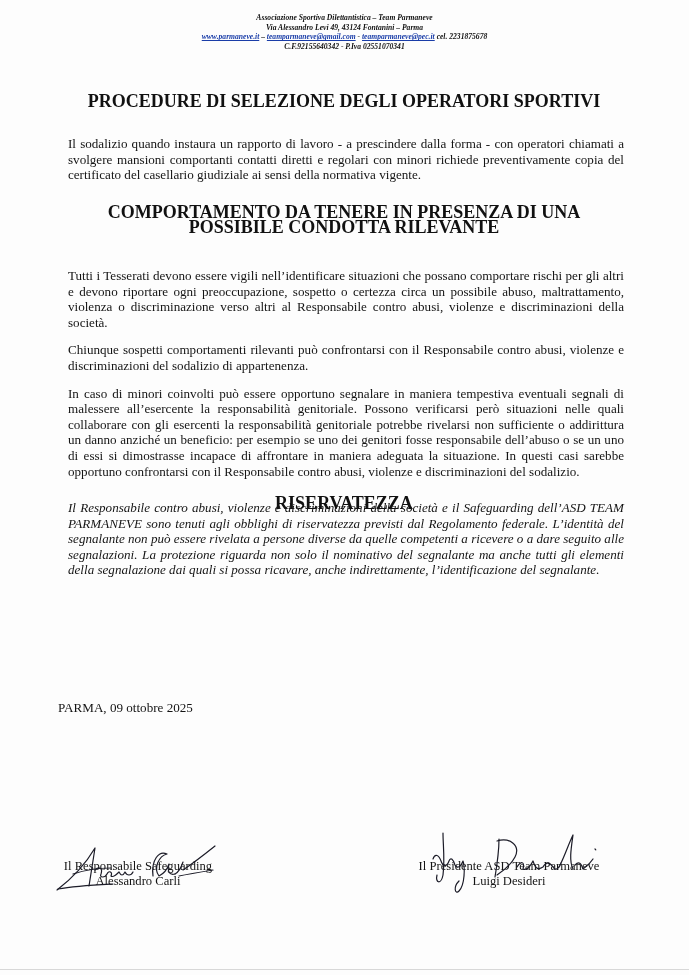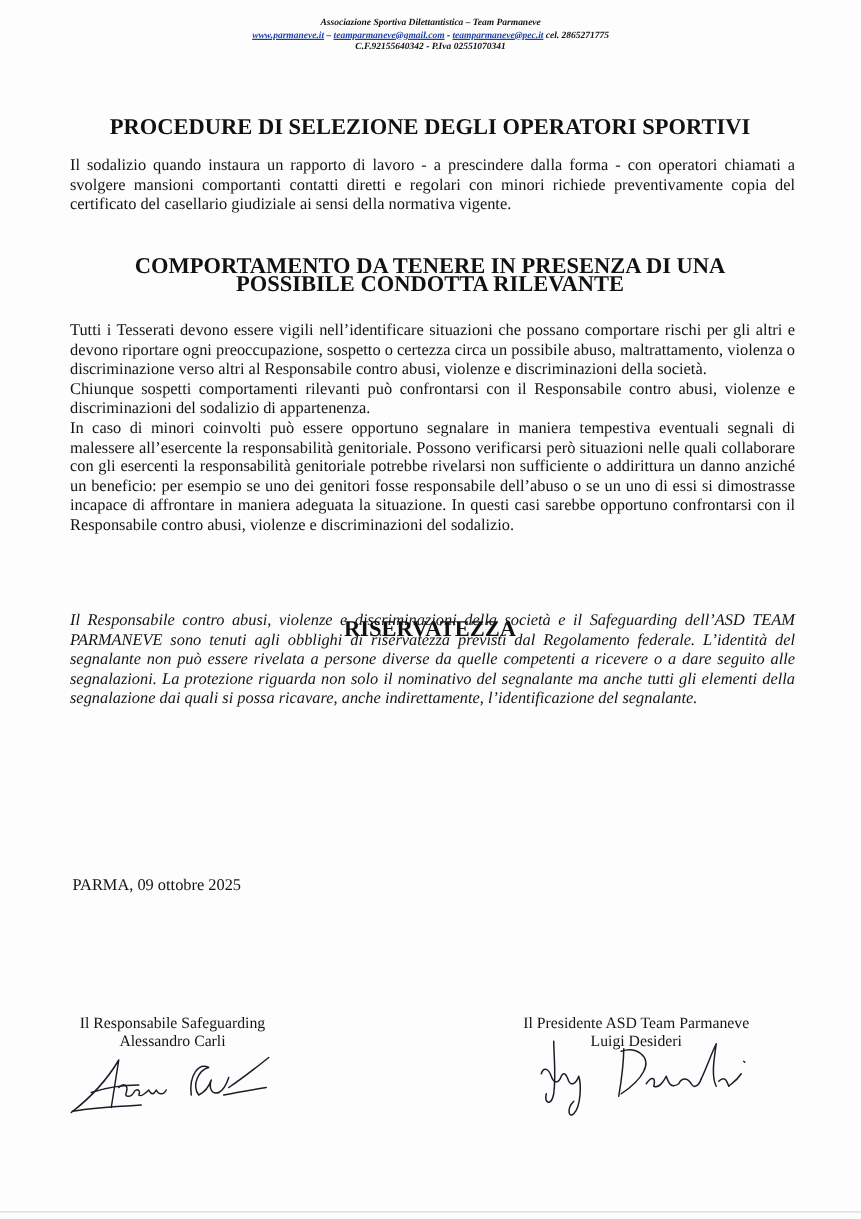--- a/index.html
+++ b/index.html
@@ -23,46 +23,47 @@
   .section-title {
     position: absolute; left: 60px; width: 568px;
     text-align: center; font-weight: bold;
     font-size: 18px; line-height: 15px; color: #111;
   }
   .para {
     position: absolute; left: 56px; width: 580px;
     font-size: 13.1px; line-height: 15.6px;
     text-align: justify; color: #141414;
   }
-  .para p { margin: 0; }
+  .para p { margin: 12px; }
   .date {
     position: absolute; left: 58px; top: 700px;
     font-size: 13.1px; color: #141414; text-align: center;
   }
   .sig-block {
     position: absolute; text-align: center;
-    font-size: 12.6px; line-height: 14.5px; color: #141414;
+    font-size: 12.6px; line-height: 14.5px; color: #141414; margin-top: 48px;
   }
   .sig-left { left: 52px; top: 811px; width: 172px; }
   .sig-right { left: 402px; top: 811px; width: 214px; }
   .sig-svg { position: absolute; }
   .bottom-rule {
     position: absolute; left: 0; top: 969px; width: 689px; height: 1px;
     background: #d8d8d8;
   }
 </style>
 </head>
 <body>
 
 <div class="page">
 
   <div class="letterhead">
     <div>Associazione Sportiva Dilettantistica – Team Parmaneve</div>
+    <div>Via Alessandro Levi 49, 43124 Fontanini – Parma</div>
     <div>
-      <a>www.parmaneve.it</a><span> – </span><a>teamparmaneve@gmail.com</a><span> - </span><a>teamparmaneve@pec.it</a><span> cel. 2865271775</span>
+      <a>www.parmaneve.it</a><span> – </span><a>teamparmaneve@gmail.com</a><span> - </span><a>teamparmaneve@pec.it</a><span> cel. 2231875678</span>
     </div>
     <div>C.F.92155640342 - P.Iva 02551070341</div>
   </div>
 
   <div class="section-title" style="top:94px;">PROCEDURE DI SELEZIONE DEGLI OPERATORI SPORTIVI</div>
   <div class="para" style="top:124px;">
     <p>Il sodalizio quando instaura un rapporto di lavoro - a prescindere dalla forma - con operatori chiamati a svolgere mansioni comportanti contatti diretti e regolari con minori richiede preventivamente copia del certificato del casellario giudiziale ai sensi della normativa vigente.</p>
   </div>
 
   <div class="section-title" style="top:205px;">COMPORTAMENTO DA TENERE IN PRESENZA DI UNA POSSIBILE CONDOTTA RILEVANTE</div>

